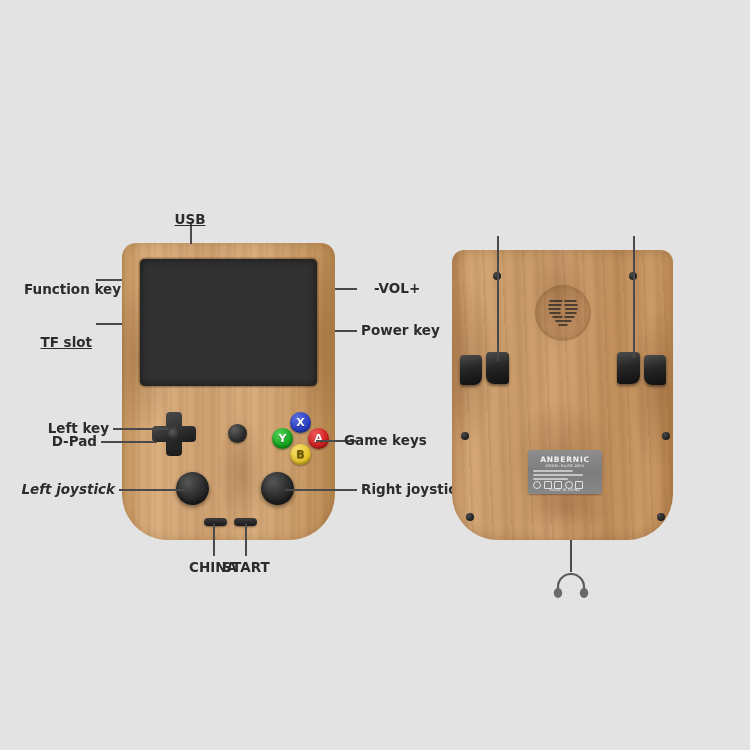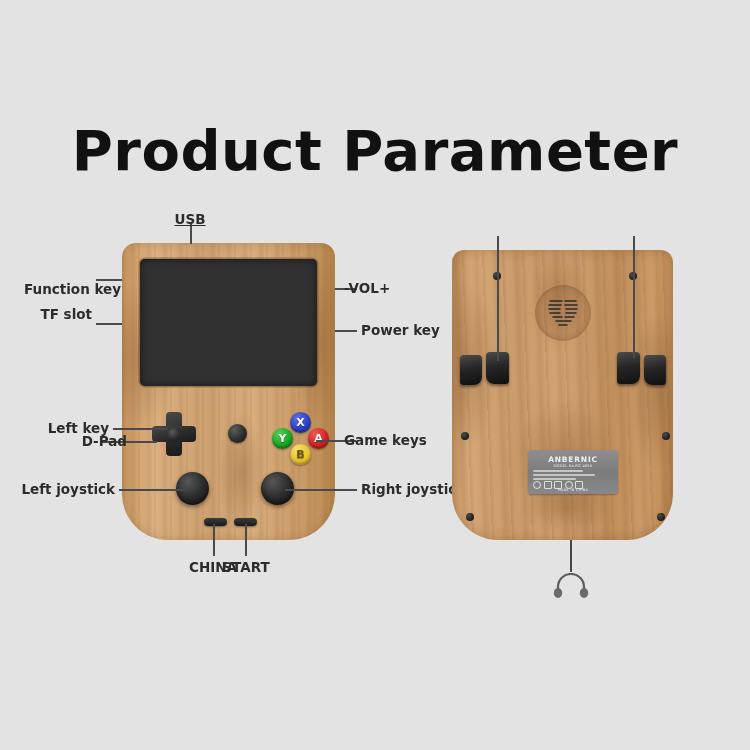--- a/index.html
+++ b/index.html
@@ -215,21 +215,21 @@
     position: absolute;
     width: 8px;
     height: 8px;
     border-radius: 50%;
     background: radial-gradient(circle at 35% 32%, #4a4a4a 0%, #1d1d1d 70%, #0d0d0d 100%);
   }
   .sticker {
     position: absolute;
     left: 528px;
     top: 450px;
-    width: 90px;
+    width: 74px;
     height: 44px;
     border-radius: 3px;
     background: linear-gradient(180deg, #8e8e8e 0%, #7c7c7c 50%, #888888 100%);
     box-shadow: 0 1px 2px rgba(0,0,0,0.3);
     overflow: hidden;
     color: #ffffff;
   }
   .sticker-brand {
     position: absolute;
     left: 0; right: 0;
@@ -292,21 +292,20 @@
     top: 573px;
     width: 38px;
     height: 26px;
   }
 </style>
 </head>
 <body style="background: rgb(227, 227, 227);">
 
 <div id="stage">
 
-  <div class="title">Product Parameter</div>
 
   <div class="device front-body">
     <div class="grain-swirl" style="left:-18px; top:40px; width:70px; height:150px;"></div>
     <div class="grain-swirl" style="left:96px; top:170px; width:46px; height:120px;"></div>
     <div class="grain-swirl" style="left:170px; top:10px; width:52px; height:180px;"></div>
   </div>
 
   <div class="screen"></div>
 
   <div class="dpad">
@@ -336,25 +335,25 @@
   <div class="leader-h" style="left:119px; top:489px; width:66px;"></div>
   <div class="leader-h" style="left:335px; top:288px; width:22px;"></div>
   <div class="leader-h" style="left:335px; top:330px; width:22px;"></div>
   <div class="leader-h" style="left:316px; top:440px; width:40px;"></div>
   <div class="leader-h" style="left:285px; top:489px; width:72px;"></div>
   <div class="leader-v" style="left:213px; top:524px; height:32px;"></div>
   <div class="leader-v" style="left:245px; top:524px; height:32px;"></div>
 
   <div class="label center-align" style="left:150px; top:211px; width:80px;text-decoration:underline;">USB</div>
   <div class="label right-align" style="left:0px; top:281px; width:92px;margin-left:24px;">Function key</div>
-  <div class="label right-align" style="left:0px; top:306px; width:92px;">TF slot</div>
+  <div class="label right-align" style="left:0px; top:334px; width:92px;text-decoration:underline;">TF slot</div>
   <div class="label right-align" style="left:0px; top:420px; width:109px;">Left key</div>
-  <div class="label right-align" style="left:0px; top:433px; width:97px;padding-left:30px;">D-Pad</div>
-  <div class="label right-align" style="left:0px; top:481px; width:115px;">Left joystick</div>
-  <div class="label" style="left:344px; top:280px;">-VOL+</div>
+  <div class="label right-align" style="left:0px; top:433px; width:97px;">D-Pad</div>
+  <div class="label right-align" style="left:0px; top:481px; width:115px;font-style:italic;">Left joystick</div>
+  <div class="label" style="left:374px; top:280px;">-VOL+</div>
   <div class="label" style="left:361px; top:322px;">Power key</div>
   <div class="label" style="left:344px; top:432px;">Game keys</div>
   <div class="label" style="left:361px; top:481px;">Right joystick</div>
   <div class="label center-align" style="left:178px; top:559px; width:70px;">CHINA</div>
   <div class="label center-align" style="left:212px; top:559px; width:68px;">START</div>
 
   <div class="device back-body">
     <div class="grain-swirl" style="left:-20px; top:30px; width:66px; height:170px;"></div>
     <div class="grain-swirl" style="left:78px; top:-10px; width:56px; height:110px;"></div>
     <div class="grain-swirl" style="left:60px; top:150px; width:100px; height:120px;"></div>

